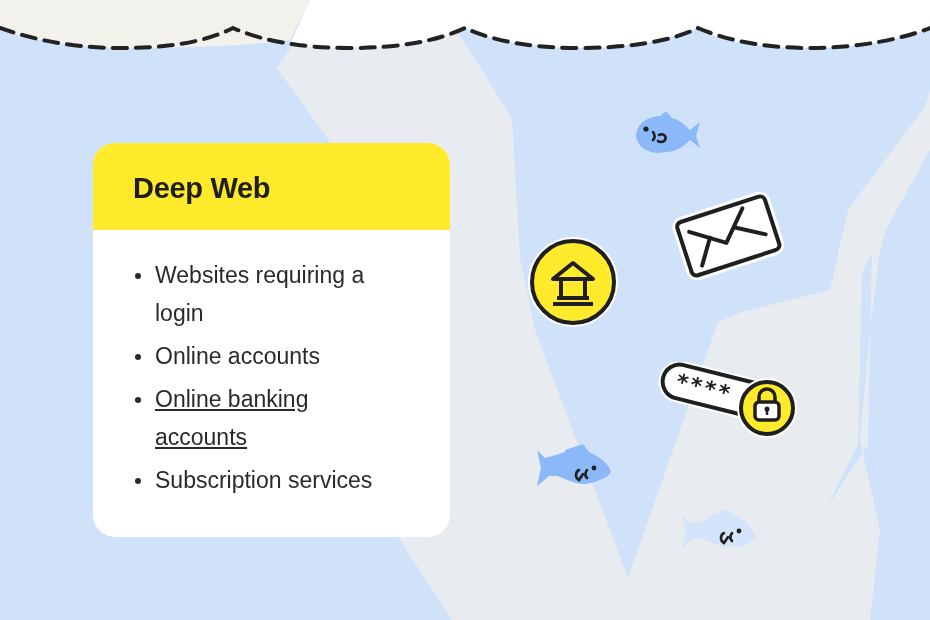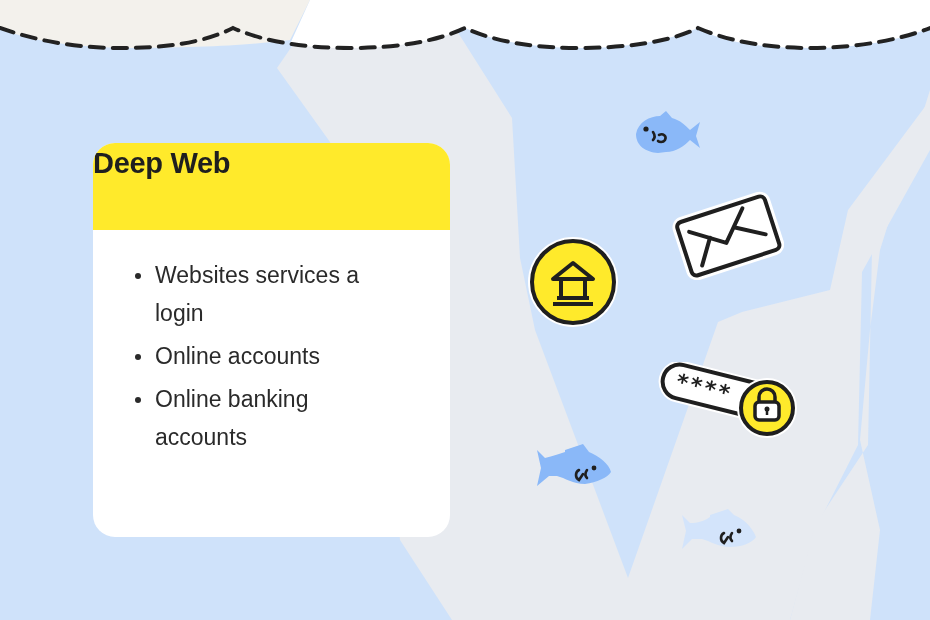--- a/index.html
+++ b/index.html
@@ -7,22 +7,22 @@
     width: 930px; height: 620px; overflow: hidden; position: relative;
     background: #cfe2fa;
     font-family: "Liberation Sans", "DejaVu Sans", sans-serif;
   }
   .bg-layer { position: absolute; left: 0; top: 0; width: 930px; height: 620px; }
   .card {
     position: absolute; left: 93px; top: 143px; width: 357px; height: 394px;
     background: #ffffff; border-radius: 22px; overflow: hidden;
   }
   .card-header {
-    height: 87px; background: #ffea2b; display: flex; 
-    box-sizing: border-box;
+    height: 87px; background: #ffea2b; display: flex; align-items: center;
+    padding-left: 40px; box-sizing: border-box;
   }
   .card-title {
     font-size: 29px; font-weight: 700; color: #1f1f1f; letter-spacing: -0.3px;
     margin-top: 4px;
   }
   .card-list {
     list-style: none; margin: 0; padding: 26px 20px 0 42px;
   }
   .card-list li {
     position: relative; padding-left: 20px; font-size: 23px; line-height: 38px;
@@ -48,23 +48,24 @@
   <path fill="#ffffff" d="M310,0 L930,0 L930,28 C900,40 860,48 810,48 C760,48 720,42 698,28 C670,40 630,48 580,48 C530,48 490,40 465,28 C440,40 400,48 350,48 C320,48 300,46 290,44 Z"></path>
 
   <path fill="none" stroke="#222222" stroke-width="4" stroke-dasharray="14,9" stroke-linecap="round" d="M0,28 C40,42 80,48 120,48 C170,48 205,42 233,28 C265,42 305,48 350,48 C395,48 435,42 465,28 C495,42 535,48 580,48 C625,48 670,42 698,28 C730,42 770,48 810,48 C855,48 900,40 930,28"></path>
 </svg>
 
 <div class="card">
   <div class="card-header">
     <span class="card-title">Deep Web</span>
   </div>
   <ul class="card-list">
-    <li style="width:240px;">Websites services a login</li>
+    <li style="width:240px;">Websites requiring a login</li>
     <li>Online accounts</li>
-    <li style="width:200px;">Online banking accounts</li>
+    <li style="width:200px;text-decoration:underline;">Online banking accounts</li>
+    <li>Subscription services</li>
   </ul>
 </div>
 
 <svg class="icon-abs" style="left:526px;top:235px;" width="94" height="94" viewBox="0 0 94 94">
   <circle cx="47" cy="47" r="45" fill="#ffffff"></circle>
   <circle cx="47" cy="47" r="41" fill="#ffea2b" stroke="#1f1f1f" stroke-width="4"></circle>
   <path d="M27,44 L47,28 L67,44 Z" fill="none" stroke="#1f1f1f" stroke-width="4" stroke-linejoin="round"></path>
   <line x1="35" y1="46" x2="35" y2="62" stroke="#1f1f1f" stroke-width="4"></line>
   <line x1="59" y1="46" x2="59" y2="62" stroke="#1f1f1f" stroke-width="4"></line>
   <line x1="31" y1="63" x2="63" y2="63" stroke="#1f1f1f" stroke-width="4"></line>

